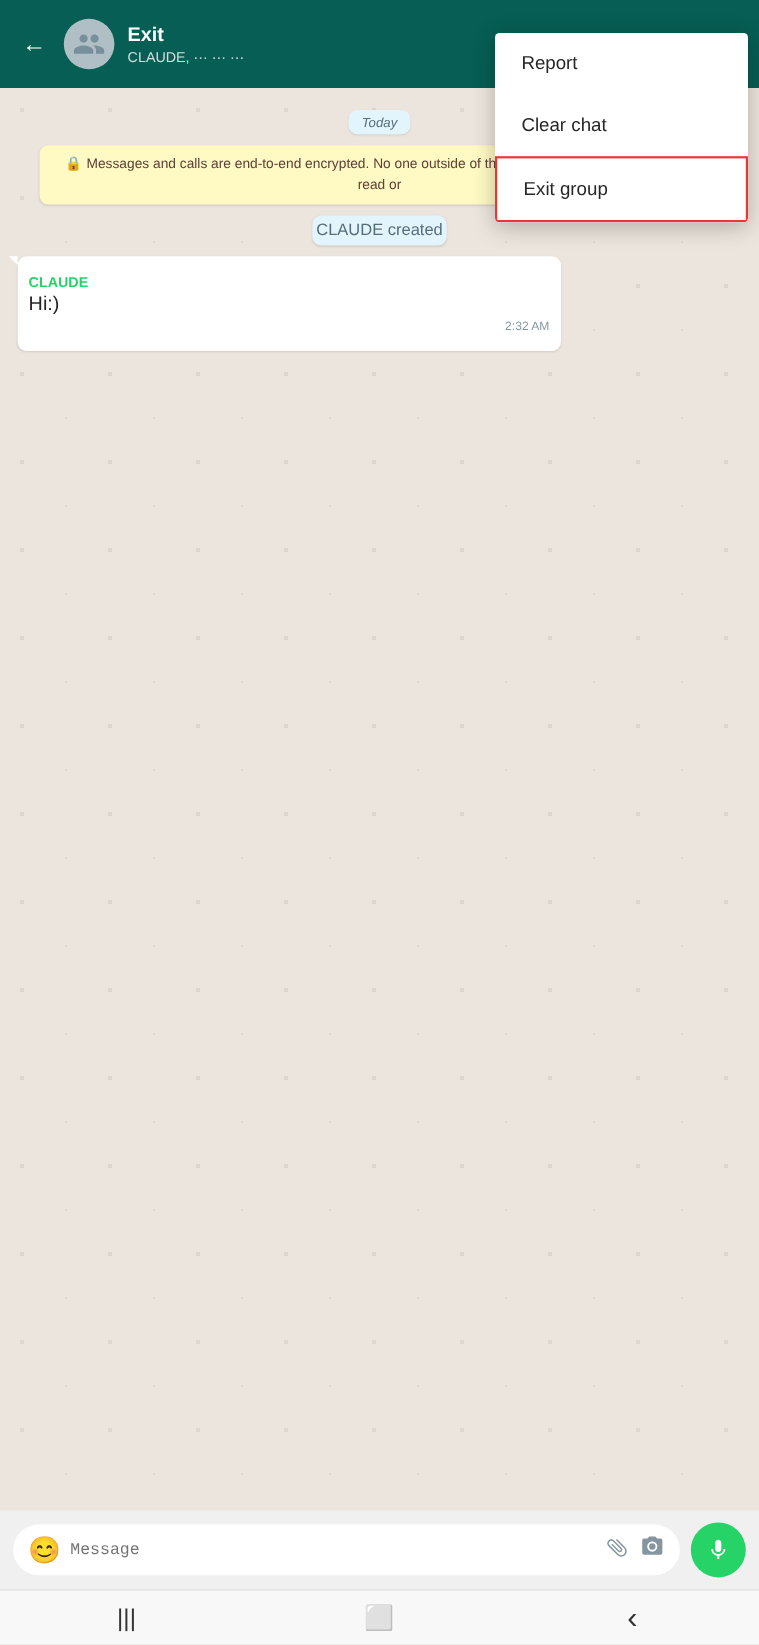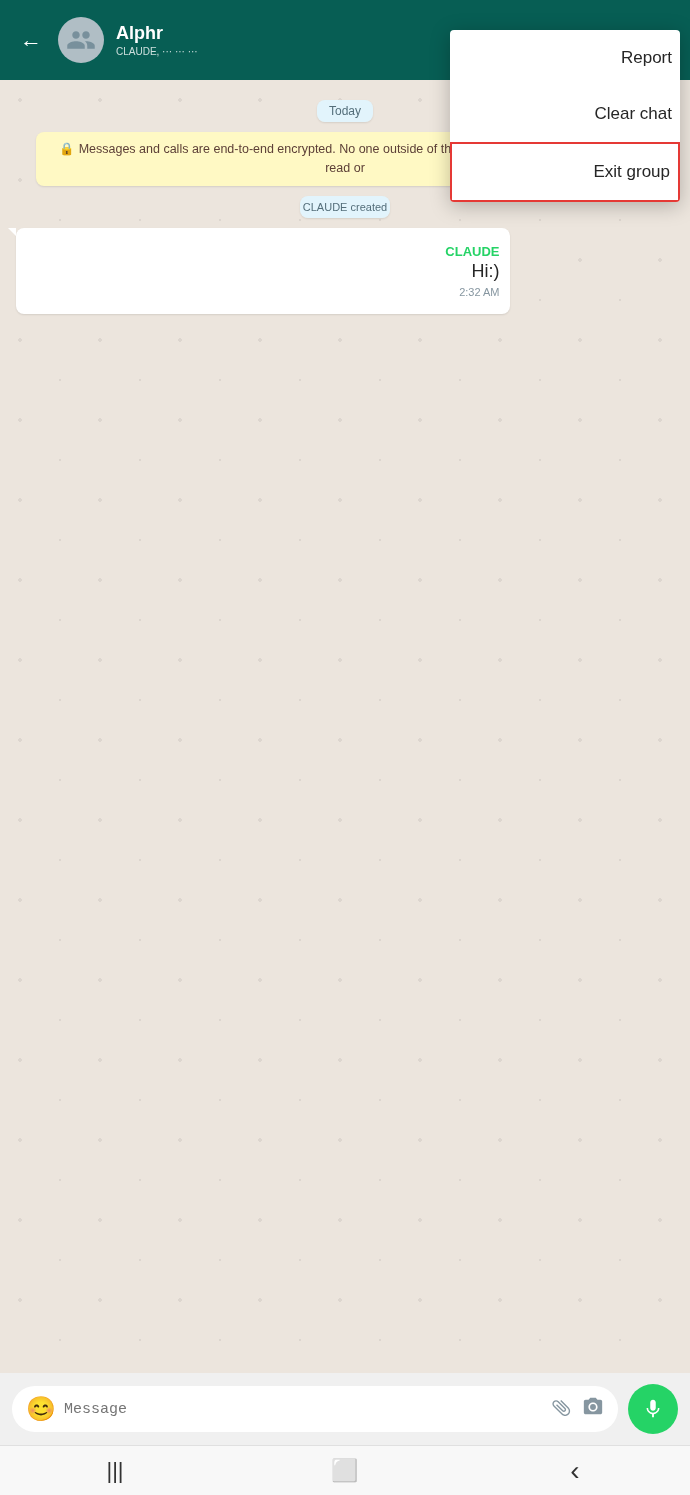--- a/index.html
+++ b/index.html
@@ -54,21 +54,21 @@
     }
 
     .header-name {
       color: white;
       font-size: 18px;
       font-weight: 600;
     }
 
     .header-subtitle {
       color: rgba(255,255,255,0.8);
-      font-size: 10px;
+      font-size: 13px;
       margin-top: 2px;
     }
 
     .header-dots {
       color: white;
       font-size: 22px;
       cursor: pointer;
       padding: 4px 8px;
     }
 
@@ -109,20 +109,21 @@
       position: relative;
       z-index: 2;
       padding: 10px 16px;
     }
 
     
     .date-badge {
       display: flex;
       justify-content: center;
       margin: 10px 0;
+      font-style: italic;
     }
 
     .date-badge span {
       background: rgba(225, 245, 254, 0.92);
       color: #546e7a;
       font-size: 12px;
       padding: 4px 12px;
       border-radius: 8px;
       box-shadow: 0 1px 2px rgba(0,0,0,0.1);
     }
@@ -130,21 +131,21 @@
     
     .system-msg {
       display: flex;
       justify-content: center;
       margin: 8px 0;
     }
 
     .system-msg span {
       background: rgba(225, 245, 254, 0.92);
       color: #546e7a;
-      font-size: 11px;
+      font-size: 15px;
       padding: 5px 3px;
       border-radius: 8px;
       text-align: right;
       max-width: 80%;
       box-shadow: 0 1px 2px rgba(0,0,0,0.1);
     }
 
     
     .encryption-notice {
       background: #fff9c4;
@@ -160,21 +161,20 @@
 
     
     .message-bubble {
       max-width: 75%;
       background: white;
       border-radius: 8px;
       padding: 16px 10px;
       margin: 10px 0;
       box-shadow: 0 1px 2px rgba(0,0,0,0.1);
       position: relative;
-      text-align: right;
     }
 
     .message-bubble::before {
       content: '';
       position: absolute;
       left: -8px;
       top: 0;
       border-right: 8px solid white;
       border-bottom: 8px solid transparent;
     }
@@ -317,44 +317,43 @@
       right: 10px;
       background: white;
       border-radius: 4px;
       box-shadow: 0 4px 20px rgba(0,0,0,0.25);
       min-width: 230px;
       overflow: hidden;
       z-index: 200;
     }
 
     .menu-item {
-      padding: 18px 8px;
+      padding: 18px 24px;
       font-size: 17px;
       color: #262626;
       cursor: pointer;
       transition: background 0.15s;
-      text-align: right;
     }
 
     .menu-item.exit-group {
       border: 2.5px solid #e53935;
     }
   </style>
 </head>
 <body>
 
 <div class="header">
   <div class="back-btn">←</div>
   <div class="avatar">
     <svg viewBox="0 0 24 24" xmlns="http://www.w3.org/2000/svg">
       <path d="M16 11c1.66 0 2.99-1.34 2.99-3S17.66 5 16 5c-1.66 0-3 1.34-3 3s1.34 3 3 3zm-8 0c1.66 0 2.99-1.34 2.99-3S9.66 5 8 5C6.34 5 5 6.34 5 8s1.34 3 3 3zm0 2c-2.33 0-7 1.17-7 3.5V19h14v-2.5c0-2.33-4.67-3.5-7-3.5zm8 0c-.29 0-.62.02-.97.05 1.16.84 1.97 1.97 1.97 3.45V19h6v-2.5c0-2.33-4.67-3.5-7-3.5z"></path>
     </svg>
   </div>
   <div class="header-info">
-    <div class="header-name">Alphr</div>
+    <div class="header-name">Exit</div>
     <div class="header-subtitle">CLAUDE, ···  ··· ···</div>
   </div>
   <div class="header-dots">⋮</div>
 </div>
 
 <div class="chat-area">
   <div class="chat-bg"></div>
   <div class="chat-watermark"></div>
 
   <div class="chat-content">

